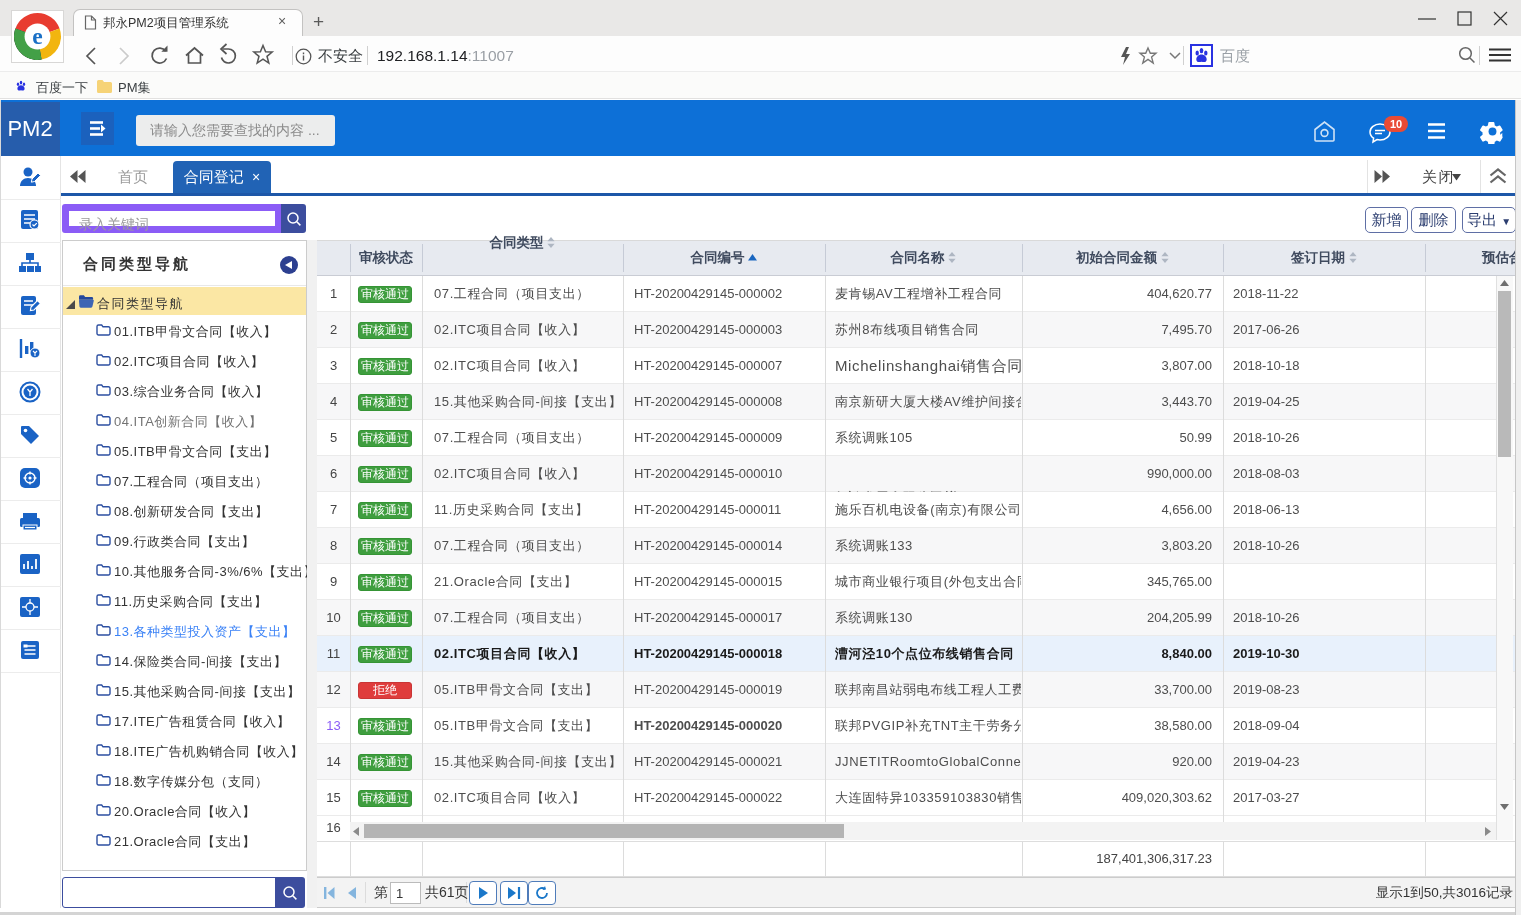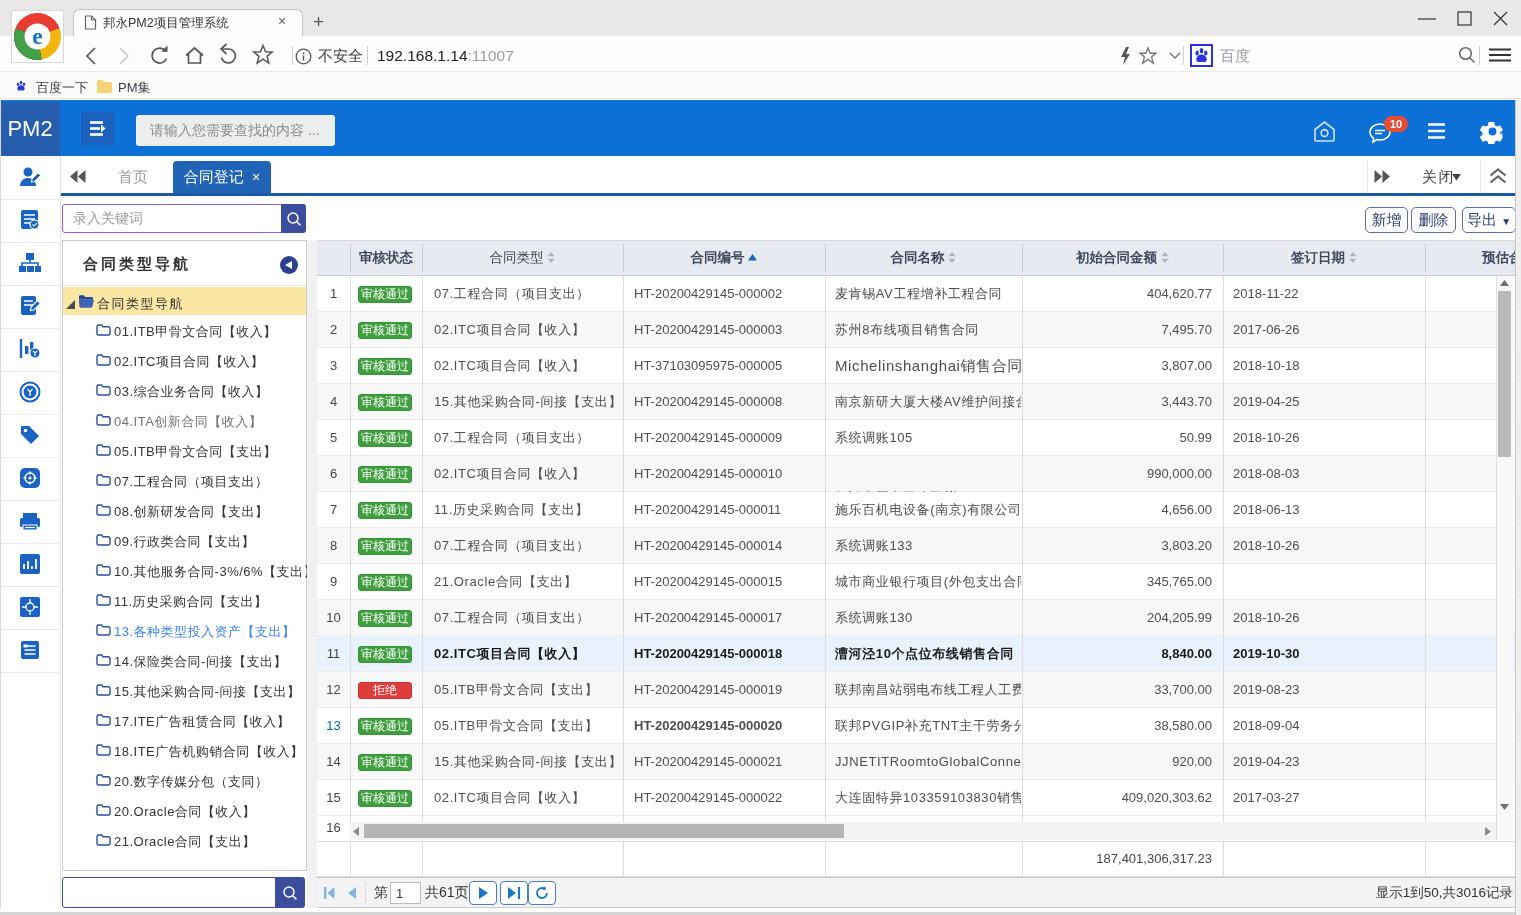--- a/index.html
+++ b/index.html
@@ -197,21 +197,21 @@
 <svg class="ab" style="left:19px;top:596px" width="22" height="22" viewBox="0 0 22 22">
     <rect x="1" y="1" width="20" height="20" rx="2" fill="#1a63c5"></rect>
     <circle cx="11" cy="11" r="4" fill="none" stroke="#fff" stroke-width="1.3"></circle>
     <path d="M11 3v4M11 15v4M3 11h4M15 11h4" stroke="#fff" stroke-width="1.3"></path>
   </svg>
 <svg class="ab" style="left:19px;top:639px" width="22" height="22" viewBox="0 0 22 22">
     <rect x="2" y="2" width="18" height="18" rx="2" fill="#1a63c5"></rect>
     <path d="M5.5 7h11M5.5 11h11M5.5 15h11" stroke="#fff" stroke-width="1.5"></path>
     <rect x="4.5" y="5.5" width="4" height="3" fill="#fff"></rect>
   </svg>
-<div class="ab" style="left:62px;top:204px;width:220px;height:29px;background:#fff;border:1px solid #8b5cf6;border-radius:3px 0 0 3px;font-size:14px;color:#9b9b9b;line-height:27px;padding-left:10px">录入关键词</div>
+<div class="ab" style="left:62px;top:204px;width:220px;height:29px;background:#fff;border:7px solid #8b5cf6;border-radius:3px 0 0 3px;font-size:14px;color:#9b9b9b;line-height:27px;padding-left:10px">录入关键词</div>
 <div class="ab" style="left:281px;top:204px;width:25px;height:29px;background:#3c4d9e;border-radius:0 3px 3px 0"></div>
 <svg class="ab" style="left:286px;top:211px" width="16" height="16" viewBox="0 0 16 16">
     <circle cx="7" cy="7" r="5" fill="none" stroke="#fff" stroke-width="1.5"></circle>
     <path d="M10.8 10.8l3.6 3.6" stroke="#fff" stroke-width="1.5"></path>
   </svg>
 <div class="ab" style="left:62px;top:240px;width:245px;height:631px;background:#fff;border:1px solid #ccc"></div>
 <div class="ab" style="left:63px;top:285px;width:243px;height:1px;background:#e8e8e8"></div>
 <div class="ab" style="left:83px;top:255px;font-size:15px;font-weight:bold;letter-spacing:3px;color:#333">合同类型导航</div>
 <div class="ab" style="left:280px;top:256px;width:18px;height:18px;background:#2c3f90;border-radius:50%"></div>
 <svg class="ab" style="left:285px;top:261px" width="7" height="8" viewBox="0 0 7 8">
@@ -282,21 +282,21 @@
     <path d="M1 2.5A1.5 1.5 0 0 1 2.5 1h3.2L7 2.8h5.5A1.5 1.5 0 0 1 14 4.3v5.2a1.5 1.5 0 0 1-1.5 1.5h-10A1.5 1.5 0 0 1 1 9.5z" fill="none" stroke="#2d4fa1" stroke-width="1.4"></path>
   </svg>
 <div class="ab" style="left:114px;top:713px;font-size:13px;letter-spacing:0.5px;color:#333">17.ITE广告租赁合同【收入】</div>
 <svg class="ab" style="left:96px;top:744px" width="15" height="12" viewBox="0 0 15 12">
     <path d="M1 2.5A1.5 1.5 0 0 1 2.5 1h3.2L7 2.8h5.5A1.5 1.5 0 0 1 14 4.3v5.2a1.5 1.5 0 0 1-1.5 1.5h-10A1.5 1.5 0 0 1 1 9.5z" fill="none" stroke="#2d4fa1" stroke-width="1.4"></path>
   </svg>
 <div class="ab" style="left:114px;top:743px;font-size:13px;letter-spacing:0.5px;color:#333">18.ITE广告机购销合同【收入】</div>
 <svg class="ab" style="left:96px;top:774px" width="15" height="12" viewBox="0 0 15 12">
     <path d="M1 2.5A1.5 1.5 0 0 1 2.5 1h3.2L7 2.8h5.5A1.5 1.5 0 0 1 14 4.3v5.2a1.5 1.5 0 0 1-1.5 1.5h-10A1.5 1.5 0 0 1 1 9.5z" fill="none" stroke="#2d4fa1" stroke-width="1.4"></path>
   </svg>
-<div class="ab" style="left:114px;top:773px;font-size:13px;letter-spacing:0.5px;color:#333">20.数字传媒分包（支同）</div>
+<div class="ab" style="left:114px;top:773px;font-size:13px;letter-spacing:0.5px;color:#333">18.数字传媒分包（支同）</div>
 <svg class="ab" style="left:96px;top:804px" width="15" height="12" viewBox="0 0 15 12">
     <path d="M1 2.5A1.5 1.5 0 0 1 2.5 1h3.2L7 2.8h5.5A1.5 1.5 0 0 1 14 4.3v5.2a1.5 1.5 0 0 1-1.5 1.5h-10A1.5 1.5 0 0 1 1 9.5z" fill="none" stroke="#2d4fa1" stroke-width="1.4"></path>
   </svg>
 <div class="ab" style="left:114px;top:803px;font-size:13px;letter-spacing:0.5px;color:#333">20.Oracle合同【收入】</div>
 <svg class="ab" style="left:96px;top:834px" width="15" height="12" viewBox="0 0 15 12">
     <path d="M1 2.5A1.5 1.5 0 0 1 2.5 1h3.2L7 2.8h5.5A1.5 1.5 0 0 1 14 4.3v5.2a1.5 1.5 0 0 1-1.5 1.5h-10A1.5 1.5 0 0 1 1 9.5z" fill="none" stroke="#2d4fa1" stroke-width="1.4"></path>
   </svg>
 <div class="ab" style="left:114px;top:833px;font-size:13px;letter-spacing:0.5px;color:#333">21.Oracle合同【支出】</div>
 <div class="ab" style="left:62px;top:877px;width:214px;height:31px;background:#fff;border:1px solid #3c4d9e;border-radius:3px 0 0 3px"></div>
 <div class="ab" style="left:275px;top:877px;width:30px;height:31px;background:#3c4d9e;border-radius:0 3px 3px 0"></div>
@@ -305,21 +305,21 @@
     <path d="M10.8 10.8l3.6 3.6" stroke="#fff" stroke-width="1.5"></path>
   </svg>
 <div class="ab" style="left:307px;top:240px;width:10px;height:668px;background:#f1f1f1"></div>
 <div class="ab" style="left:1365px;top:207px;width:43px;height:26px;background:#fff;border:1px solid #5f6fa5;border-radius:5px;font-size:15px;color:#2c3e70;text-align:center;line-height:24px">新增</div>
 <div class="ab" style="left:1411px;top:207px;width:45px;height:26px;background:#fff;border:1px solid #5f6fa5;border-radius:5px;font-size:15px;color:#2c3e70;text-align:center;line-height:24px">删除</div>
 <div class="ab" style="left:1462px;top:207px;width:54px;height:26px;background:#fff;border:1px solid #5f6fa5;border-radius:5px;font-size:15px;color:#2c3e70;text-align:center;line-height:24px">导出 <span style="font-size:10px">▼</span></div>
 <div class="ab" style="left:317px;top:240px;width:1199px;height:600px;background:#fff;border-left:1px solid #d9d9d9"></div>
 <div class="ab" style="left:317px;top:240px;width:1199px;height:36px;background:#e7eaf0;border-top:1px solid #d9d9d9;border-bottom:1px solid #c9ccd4"></div>
 <div class="ab" style="left:317px;top:241px;width:33px;height:34px;font-size:13.5px;font-weight:bold;color:#3f4a5e;text-align:center;line-height:34px;white-space:nowrap"></div>
 <div class="ab" style="left:350px;top:241px;width:72px;height:34px;font-size:13.5px;font-weight:bold;color:#3f4a5e;text-align:center;line-height:34px;white-space:nowrap">审核状态</div>
-<div class="ab" style="left:422px;top:241px;width:201px;height:30px;font-size:13.5px;font-weight:normal;color:#3f4a5e;text-align:center;line-height:34px;white-space:nowrap">合同类型&nbsp;<svg width="8" height="11" viewBox="0 0 8 11" style="vertical-align:-1px">
+<div class="ab" style="left:422px;top:226px;width:201px;height:30px;font-size:13.5px;font-weight:bold;color:#3f4a5e;text-align:center;line-height:34px;white-space:nowrap">合同类型&nbsp;<svg width="8" height="11" viewBox="0 0 8 11" style="vertical-align:-1px">
       <path d="M4 0L7.6 4.2H.4z" fill="#aeb6c2"></path>
       <path d="M4 11L.4 6.8h7.2z" fill="#aeb6c2"></path>
     </svg></div>
 <div class="ab" style="left:623px;top:241px;width:202px;height:34px;font-size:13.5px;font-weight:bold;color:#3f4a5e;text-align:center;line-height:34px;white-space:nowrap">合同编号&nbsp;<svg width="9" height="7" viewBox="0 0 9 7" style="vertical-align:1px">
       <path d="M4.5 0L9 6.5H0z" fill="#1a66c0"></path>
     </svg></div>
 <div class="ab" style="left:825px;top:241px;width:197px;height:34px;font-size:13.5px;font-weight:bold;color:#3f4a5e;text-align:center;line-height:34px;white-space:nowrap">合同名称&nbsp;<svg width="8" height="11" viewBox="0 0 8 11" style="vertical-align:-1px">
       <path d="M4 0L7.6 4.2H.4z" fill="#aeb6c2"></path>
       <path d="M4 11L.4 6.8h7.2z" fill="#aeb6c2"></path>
     </svg></div>
@@ -352,21 +352,21 @@
 <div class="ab" style="left:358px;top:322px;width:54px;height:17px;background:#3f9e3f;border:1px solid #359435;border-radius:3px;color:#fff;font-size:12px;text-align:center;line-height:15px">审核通过</div>
 <div class="ab" style="left:434px;top:312px;width:186px;height:35px;font-size:13px;letter-spacing:0.6px;color:#4d4d4d;font-weight:normal;line-height:35px;overflow:hidden;white-space:nowrap">02.ITC项目合同【收入】</div>
 <div class="ab" style="left:634px;top:312px;width:188px;height:35px;font-size:13px;color:#4d4d4d;font-weight:normal;line-height:35px;overflow:hidden;white-space:nowrap">HT-20200429145-000003</div>
 <div class="ab" style="left:835px;top:312px;width:186px;height:35px;font-size:13px;letter-spacing:0.6px;color:#4d4d4d;font-weight:normal;line-height:35px;overflow:hidden;white-space:nowrap">苏州8布线项目销售合同</div>
 <div class="ab" style="left:1022px;top:312px;width:190px;height:35px;font-size:13px;color:#4d4d4d;font-weight:normal;line-height:35px;text-align:right">7,495.70</div>
 <div class="ab" style="left:1233px;top:312px;width:180px;height:35px;font-size:13px;color:#4d4d4d;font-weight:normal;line-height:35px">2017-06-26</div>
 <div class="ab" style="left:317px;top:348px;width:1199px;height:36px;background:#fff;border-bottom:1px solid #ebebeb"></div>
 <div class="ab" style="left:317px;top:348px;width:33px;height:35px;font-size:13px;color:#444;text-align:center;line-height:35px">3</div>
 <div class="ab" style="left:358px;top:358px;width:54px;height:17px;background:#3f9e3f;border:1px solid #359435;border-radius:3px;color:#fff;font-size:12px;text-align:center;line-height:15px">审核通过</div>
 <div class="ab" style="left:434px;top:348px;width:186px;height:35px;font-size:13px;letter-spacing:0.6px;color:#4d4d4d;font-weight:normal;line-height:35px;overflow:hidden;white-space:nowrap">02.ITC项目合同【收入】</div>
-<div class="ab" style="left:634px;top:348px;width:188px;height:35px;font-size:13px;color:#4d4d4d;font-weight:normal;line-height:35px;overflow:hidden;white-space:nowrap">HT-37103095975-000005</div>
+<div class="ab" style="left:634px;top:348px;width:188px;height:35px;font-size:13px;color:#4d4d4d;font-weight:normal;line-height:35px;overflow:hidden;white-space:nowrap">HT-20200429145-000007</div>
 <div class="ab" style="left:835px;top:348px;width:186px;height:35px;font-size:15px;letter-spacing:0.6px;color:#4d4d4d;font-weight:normal;line-height:35px;overflow:hidden;white-space:nowrap">Michelinshanghai销售合同</div>
 <div class="ab" style="left:1022px;top:348px;width:190px;height:35px;font-size:13px;color:#4d4d4d;font-weight:normal;line-height:35px;text-align:right">3,807.00</div>
 <div class="ab" style="left:1233px;top:348px;width:180px;height:35px;font-size:13px;color:#4d4d4d;font-weight:normal;line-height:35px">2018-10-18</div>
 <div class="ab" style="left:317px;top:384px;width:1199px;height:36px;background:#f7f7f8;border-bottom:1px solid #ebebeb"></div>
 <div class="ab" style="left:317px;top:384px;width:33px;height:35px;font-size:13px;color:#444;text-align:center;line-height:35px">4</div>
 <div class="ab" style="left:358px;top:394px;width:54px;height:17px;background:#3f9e3f;border:1px solid #359435;border-radius:3px;color:#fff;font-size:12px;text-align:center;line-height:15px">审核通过</div>
 <div class="ab" style="left:434px;top:384px;width:186px;height:35px;font-size:13px;letter-spacing:0.6px;color:#4d4d4d;font-weight:normal;line-height:35px;overflow:hidden;white-space:nowrap">15.其他采购合同-间接【支出】</div>
 <div class="ab" style="left:634px;top:384px;width:188px;height:35px;font-size:13px;color:#4d4d4d;font-weight:normal;line-height:35px;overflow:hidden;white-space:nowrap">HT-20200429145-000008</div>
 <div class="ab" style="left:835px;top:384px;width:186px;height:35px;font-size:13px;letter-spacing:0.6px;color:#4d4d4d;font-weight:normal;line-height:35px;overflow:hidden;white-space:nowrap">南京新研大厦大楼AV维护间接合同0</div>
 <div class="ab" style="left:1022px;top:384px;width:190px;height:35px;font-size:13px;color:#4d4d4d;font-weight:normal;line-height:35px;text-align:right">3,443.70</div>
@@ -429,21 +429,21 @@
 <div class="ab" style="left:1233px;top:636px;width:180px;height:35px;font-size:13px;color:#1a1a1a;font-weight:bold;line-height:35px">2019-10-30</div>
 <div class="ab" style="left:317px;top:672px;width:1199px;height:36px;background:#f7f7f8;border-bottom:1px solid #ebebeb"></div>
 <div class="ab" style="left:317px;top:672px;width:33px;height:35px;font-size:13px;color:#444;text-align:center;line-height:35px">12</div>
 <div class="ab" style="left:358px;top:682px;width:54px;height:17px;background:#df3c3c;border:1px solid #c93535;border-radius:3px;color:#fff;font-size:12px;text-align:center;line-height:15px">拒绝</div>
 <div class="ab" style="left:434px;top:672px;width:186px;height:35px;font-size:13px;letter-spacing:0.6px;color:#4d4d4d;font-weight:normal;line-height:35px;overflow:hidden;white-space:nowrap">05.ITB甲骨文合同【支出】</div>
 <div class="ab" style="left:634px;top:672px;width:188px;height:35px;font-size:13px;color:#4d4d4d;font-weight:normal;line-height:35px;overflow:hidden;white-space:nowrap">HT-20200429145-000019</div>
 <div class="ab" style="left:835px;top:672px;width:186px;height:35px;font-size:13px;letter-spacing:0.6px;color:#4d4d4d;font-weight:normal;line-height:35px;overflow:hidden;white-space:nowrap">联邦南昌站弱电布线工程人工费1</div>
 <div class="ab" style="left:1022px;top:672px;width:190px;height:35px;font-size:13px;color:#4d4d4d;font-weight:normal;line-height:35px;text-align:right">33,700.00</div>
 <div class="ab" style="left:1233px;top:672px;width:180px;height:35px;font-size:13px;color:#4d4d4d;font-weight:normal;line-height:35px">2019-08-23</div>
 <div class="ab" style="left:317px;top:708px;width:1199px;height:36px;background:#fff;border-bottom:1px solid #ebebeb"></div>
-<div class="ab" style="left:317px;top:708px;width:33px;height:35px;font-size:13px;color:#0369a1;text-align:center;line-height:35px">13</div>
+<div class="ab" style="left:317px;top:708px;width:33px;height:35px;font-size:13px;color:#8b5cf6;text-align:center;line-height:35px">13</div>
 <div class="ab" style="left:358px;top:718px;width:54px;height:17px;background:#3f9e3f;border:1px solid #359435;border-radius:3px;color:#fff;font-size:12px;text-align:center;line-height:15px">审核通过</div>
 <div class="ab" style="left:434px;top:708px;width:186px;height:35px;font-size:13px;letter-spacing:0.6px;color:#4d4d4d;font-weight:normal;line-height:35px;overflow:hidden;white-space:nowrap">05.ITB甲骨文合同【支出】</div>
 <div class="ab" style="left:634px;top:708px;width:188px;height:35px;font-size:13px;color:#4d4d4d;font-weight:bold;line-height:35px;overflow:hidden;white-space:nowrap">HT-20200429145-000020</div>
 <div class="ab" style="left:835px;top:708px;width:186px;height:35px;font-size:13px;letter-spacing:0.6px;color:#4d4d4d;font-weight:normal;line-height:35px;overflow:hidden;white-space:nowrap">联邦PVGIP补充TNT主干劳务分包合</div>
 <div class="ab" style="left:1022px;top:708px;width:190px;height:35px;font-size:13px;color:#4d4d4d;font-weight:normal;line-height:35px;text-align:right">38,580.00</div>
 <div class="ab" style="left:1233px;top:708px;width:180px;height:35px;font-size:13px;color:#4d4d4d;font-weight:normal;line-height:35px">2018-09-04</div>
 <div class="ab" style="left:317px;top:744px;width:1199px;height:36px;background:#f7f7f8;border-bottom:1px solid #ebebeb"></div>
 <div class="ab" style="left:317px;top:744px;width:33px;height:35px;font-size:13px;color:#444;text-align:center;line-height:35px">14</div>
 <div class="ab" style="left:358px;top:754px;width:54px;height:17px;background:#3f9e3f;border:1px solid #359435;border-radius:3px;color:#fff;font-size:12px;text-align:center;line-height:15px">审核通过</div>
 <div class="ab" style="left:434px;top:744px;width:186px;height:35px;font-size:13px;letter-spacing:0.6px;color:#4d4d4d;font-weight:normal;line-height:35px;overflow:hidden;white-space:nowrap">15.其他采购合同-间接【支出】</div>

